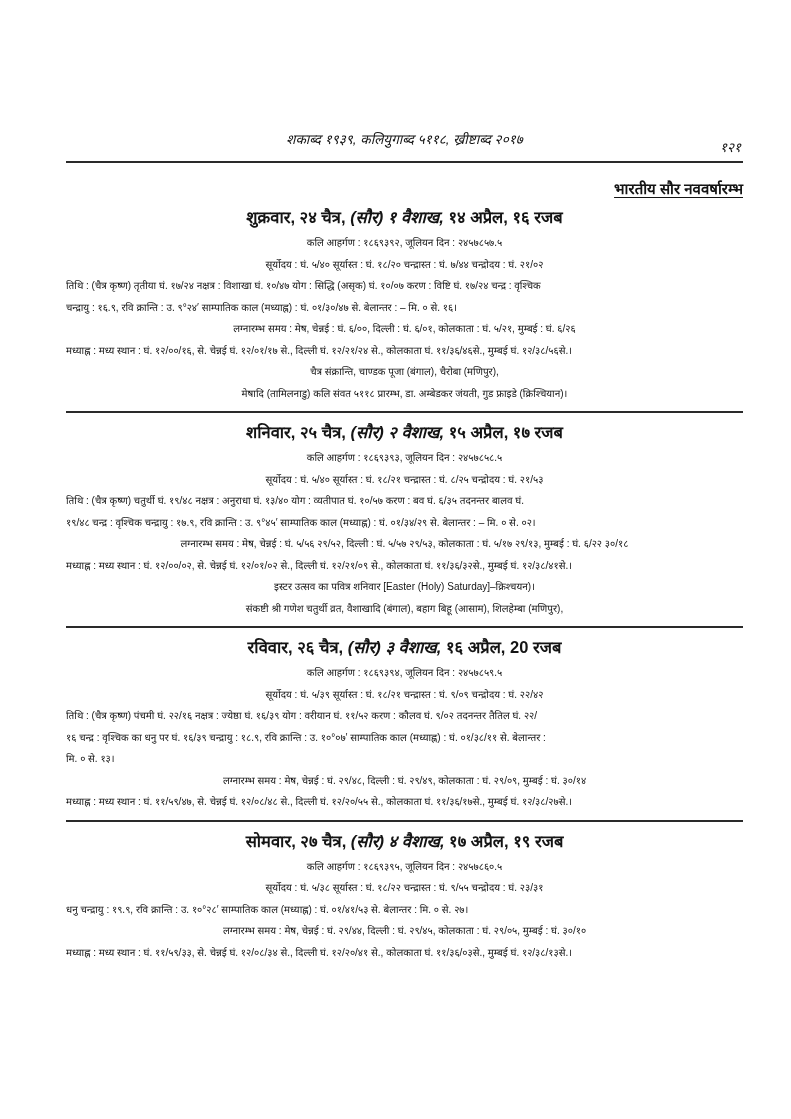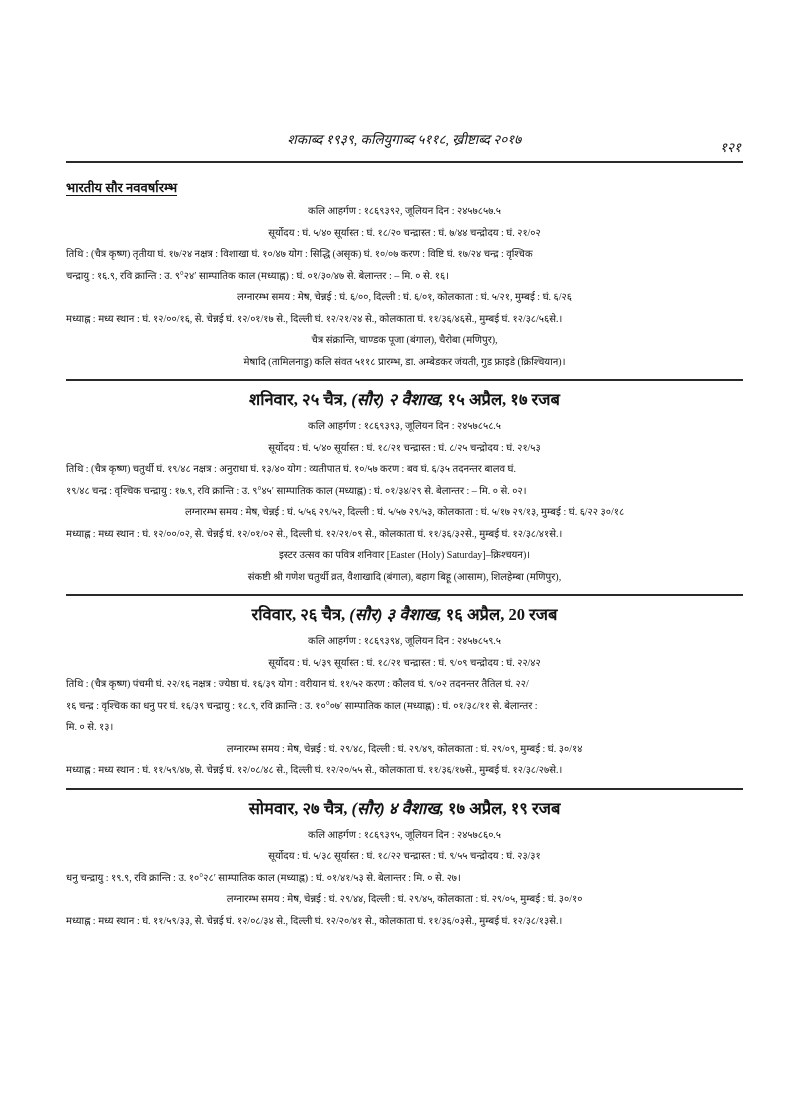--- a/index.html
+++ b/index.html
@@ -8,21 +8,21 @@
     background: #ffffff;
   }
   .page {
     position: relative;
     width: 791px;
     height: 1119px;
     margin: 0 auto;
     background: #ffffff;
     box-sizing: border-box;
     padding: 130px 48px 0 66px;
-    font-family: Liberation Serif, serif;
+    font-family: Liberation Sans, sans-serif;
     color: #141414;
     overflow: hidden;
   }
   
   .running-head {
     position: relative;
     height: 22px;
     font-size: 13.5px;
     font-style: italic;
   }
@@ -36,23 +36,23 @@
     right: 2px;
     top: 8px;
   }
   .head-rule {
     border: none;
     border-top: 2px solid #2a2a2a;
     margin: 9px 0 0 0;
   }
   
   .doc-title {
-    text-align: left;
+    text-align: right;
     font-weight: bold;
-    font-size: 13px;
+    font-size: 15px;
     margin: 15px 0 4px 0;
   }
   .doc-title .u {
     text-decoration: underline;
     text-underline-offset: 3px;
   }
   
   .day-heading {
     margin: 7px 0 3px 0;
     text-align: center;
@@ -87,20 +87,21 @@
   </div>
 
   <hr class="head-rule">
 
   <div class="doc-title">
     <span class="u">भारतीय सौर नववर्षारम्भ</span>
   </div>
 
   <div id="sections">
       <section class="day-section">
+        <h2 class="day-heading"><span>शुक्रवार, २४ चैत्र, </span><em>(सौर) १ वैशाख,</em><span> १४ अप्रैल, १६ रजब</span></h2>
         <div class="line c">कलि आहर्गण : १८६९३९२, जूलियन दिन : २४५७८५७.५</div>
         <div class="line c">सूर्योदय : घं. ५/४० सूर्यास्त : घं. १८/२० चन्द्रास्त : घं. ७/४४ चन्द्रोदय : घं. २१/०२</div>
         <div class="line l">तिथि : (चैत्र कृष्ण) तृतीया घं. १७/२४ नक्षत्र : विशाखा घं. १०/४७ योग : सिद्धि (असृक) घं. १०/०७ करण : विष्टि घं. १७/२४  चन्द्र : वृश्चिक</div>
         <div class="line l">चन्द्रायु : १६.९, रवि क्रान्ति : उ. ९°२४′ साम्पातिक काल (मध्याह्न) : घं. ०१/३०/४७ से. बेलान्तर : – मि. ० से. १६।</div>
         <div class="line c">लग्नारम्भ समय : मेष, चेन्नई : घं. ६/००, दिल्ली : घं. ६/०१, कोलकाता : घं. ५/२१, मुम्बई : घं. ६/२६</div>
         <div class="line l">मध्याह्न : मध्य स्थान : घं. १२/००/१६, से. चेन्नई घं. १२/०१/१७ से., दिल्ली घं. १२/२१/२४ से., कोलकाता घं. ११/३६/४६से., मुम्बई घं. १२/३८/५६से.।</div>
         <div class="line c">चैत्र संक्रान्ति, चाण्डक पूजा (बंगाल), चैरोबा (मणिपुर),</div>
         <div class="line c">मेषादि (तामिलनाडु) कलि संवत ५११८ प्रारम्भ, डा. अम्बेडकर जंयती, गुड फ्राइडे (क्रिश्चियान)।</div>
       </section>
       <hr class="section-rule">

